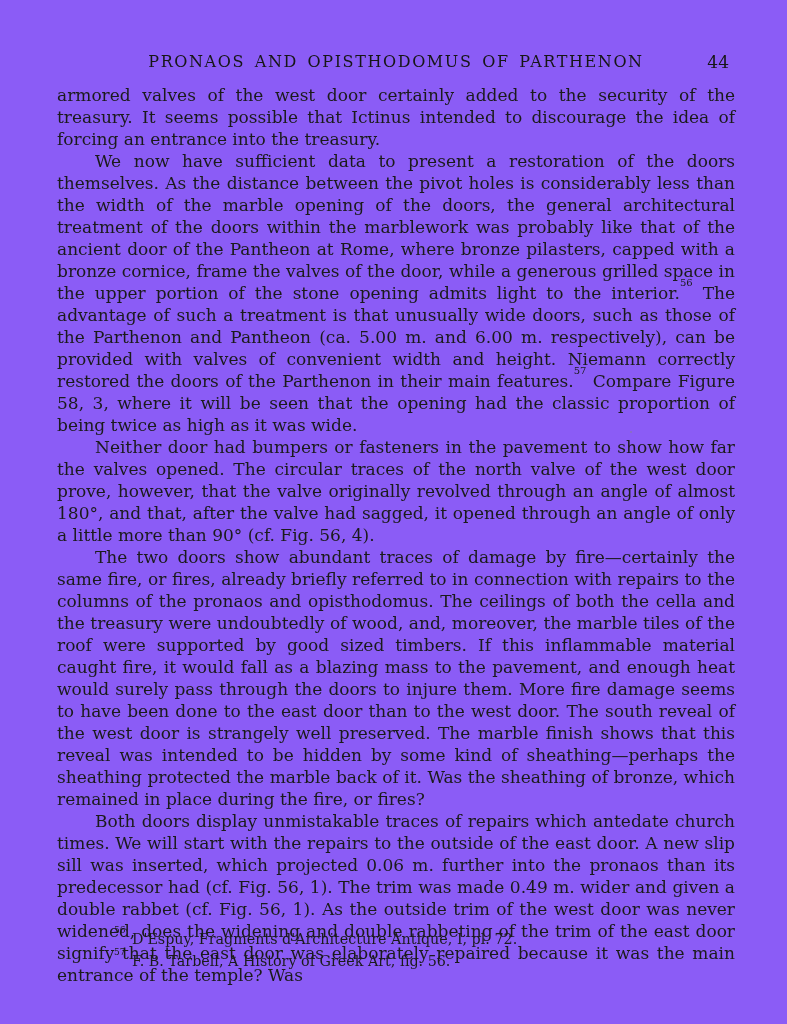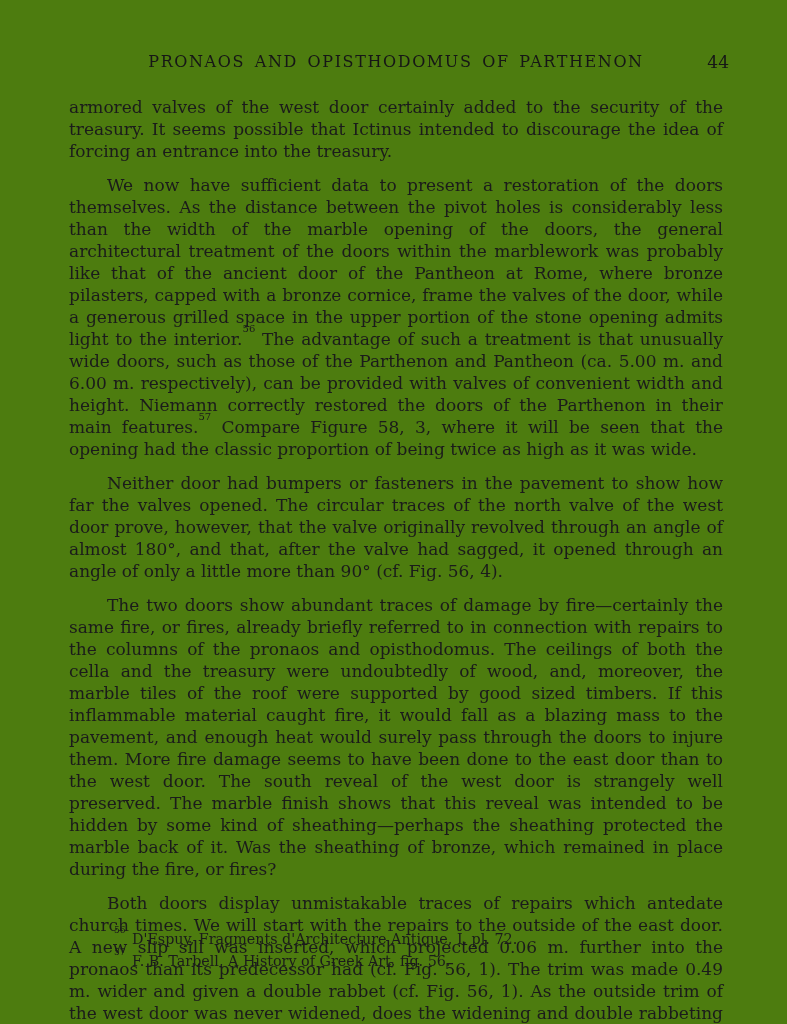--- a/index.html
+++ b/index.html
@@ -4,21 +4,21 @@
 <style>
   html, body {
     margin: 0;
     padding: 0;
     background: #ffffff;
   }
   .page {
     position: relative;
     width: 787px;
     height: 1024px;
-    background: #4d7c0f;
+    background: #8b5cf6;
     color: #1c1c1c;
     font-family: "DejaVu Serif", "Liberation Serif", serif;
     overflow: hidden;
     box-sizing: border-box;
     padding-left: 38px;
   }
   .running-header {
     position: absolute;
     top: 52px;
     left: 57px;
@@ -46,21 +46,21 @@
     position: absolute;
     top: 84px;
     left: 57px;
     width: 678px;
     font-size: 17px;
     line-height: 22px;
     text-align: justify;
     color: #1b1b1b;
   }
   .body-text p {
-    margin: 12px;
+    margin: 0;
     padding: 0;
   }
   .body-text p.indent {
     text-indent: 38px;
   }
   .it { }
   sup.fn-ref {
     font-size: 10px;
     line-height: 0;
     position: relative;

